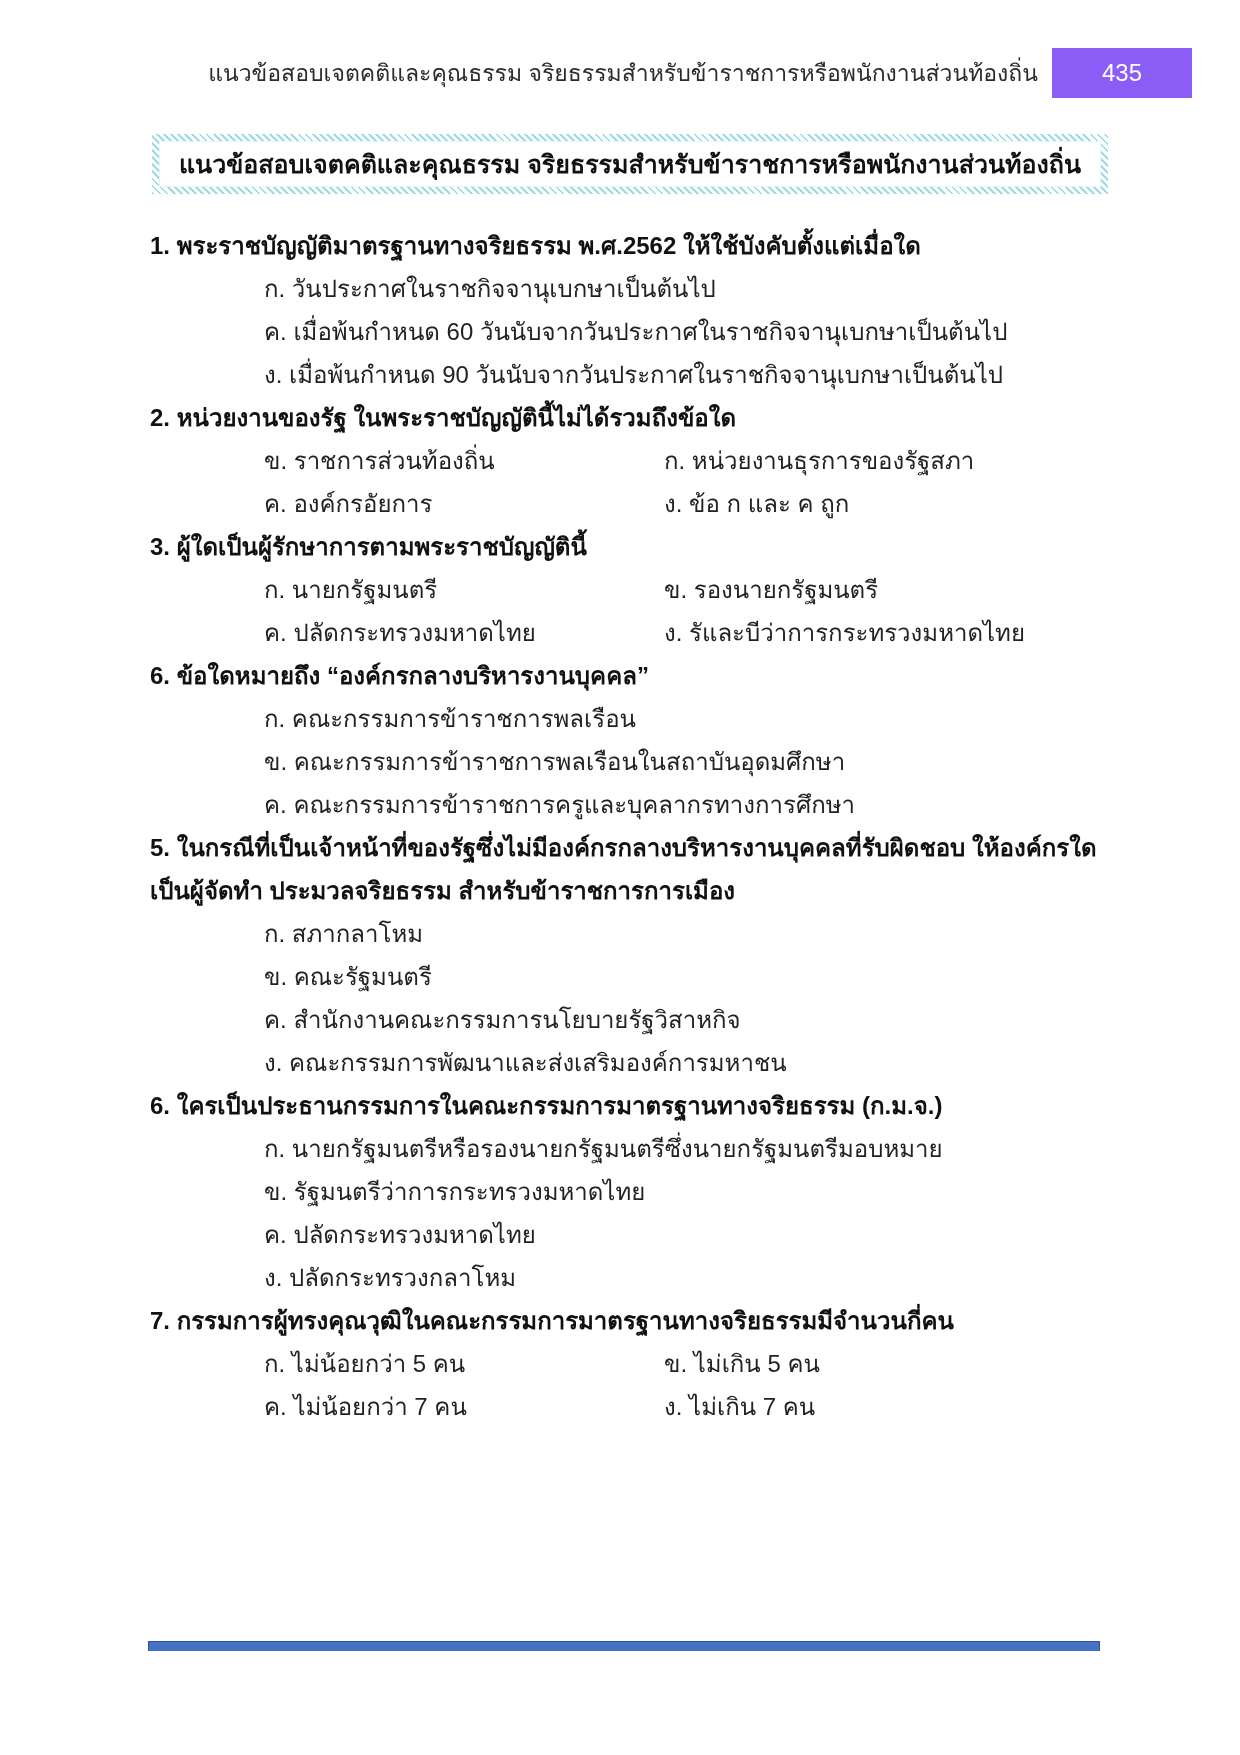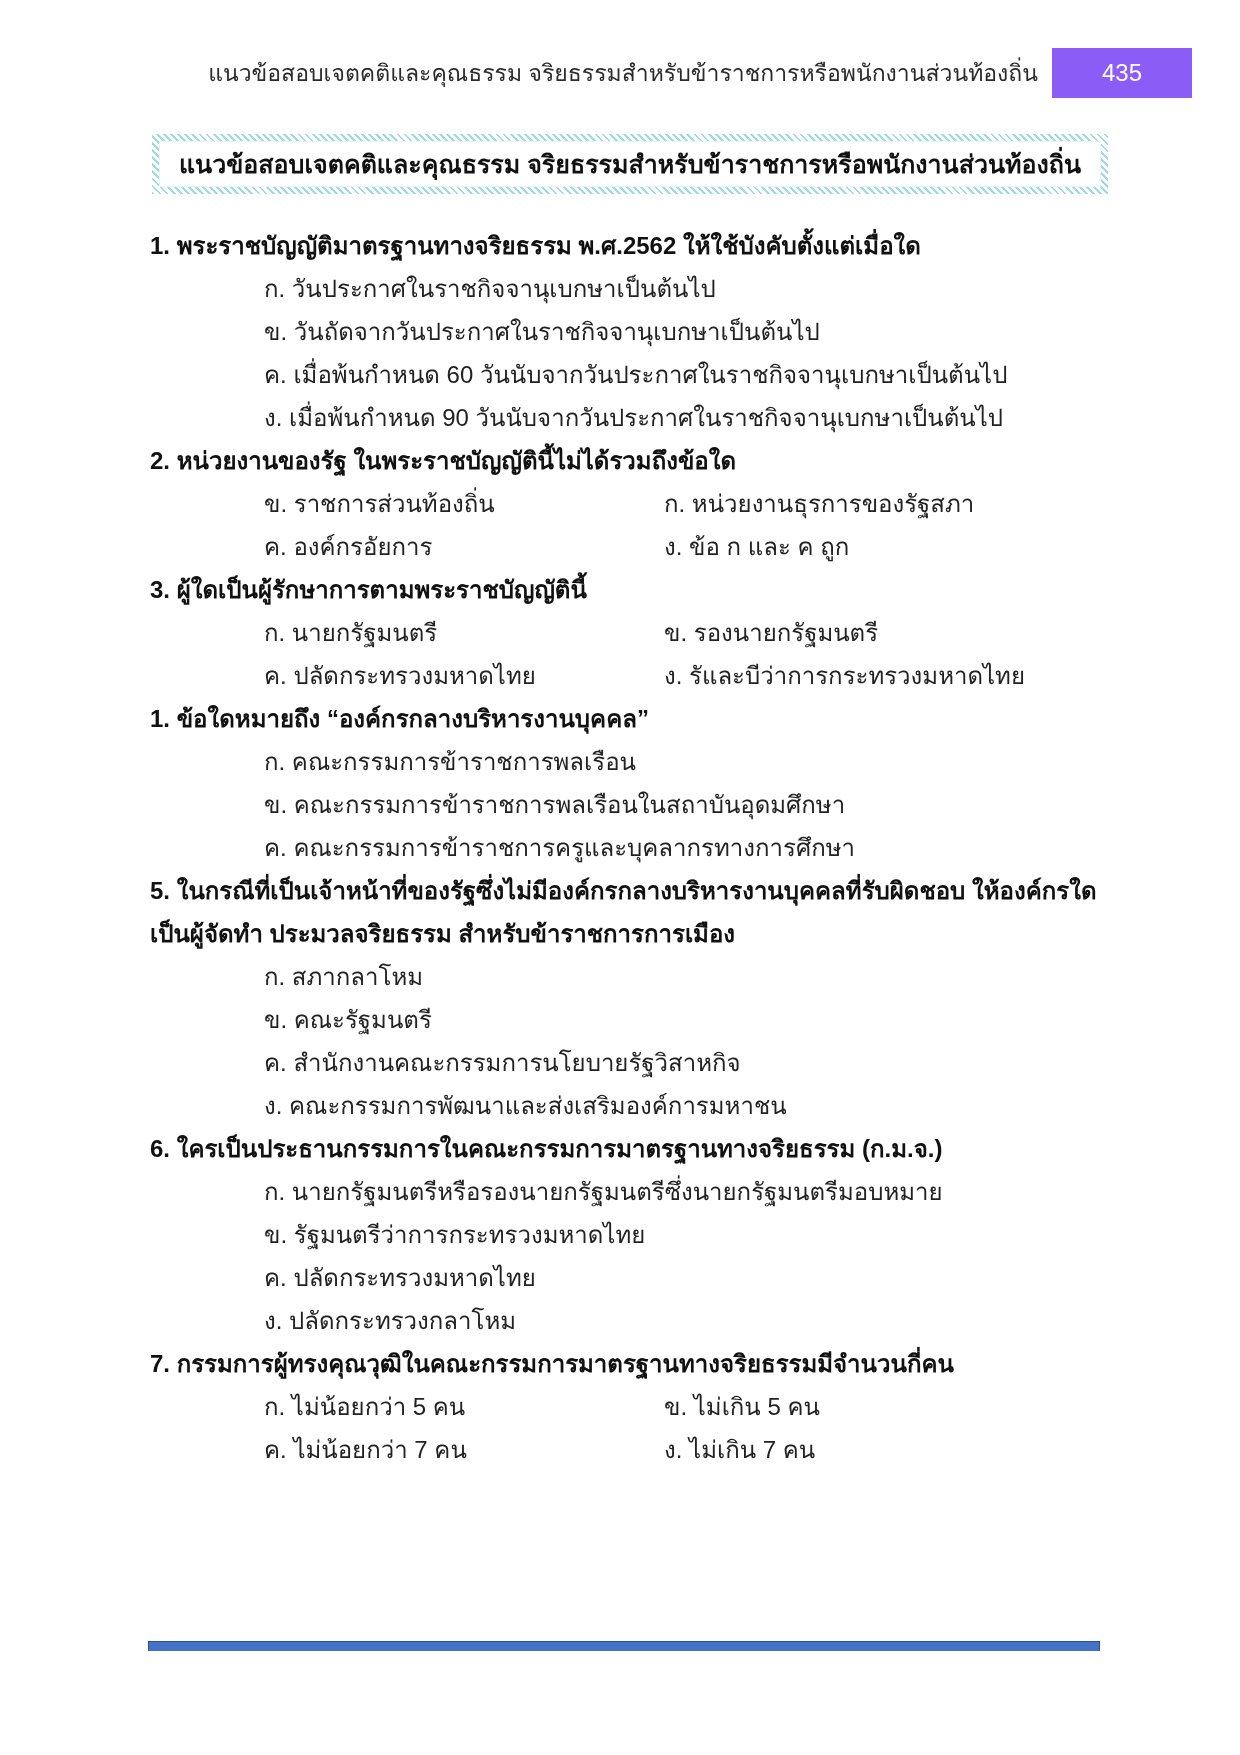--- a/index.html
+++ b/index.html
@@ -178,21 +178,20 @@
     <div class="title-box-inner">
       <div class="title-box-text">แนวข้อสอบเจตคติและคุณธรรม จริยธรรมสำหรับข้าราชการหรือพนักงานส่วนท้องถิ่น</div>
     </div>
   </div>
 
   <div class="questions">
     <div class="question">
       <div class="q-heading">1. พระราชบัญญัติมาตรฐานทางจริยธรรม พ.ศ.2562 ให้ใช้บังคับตั้งแต่เมื่อใด</div>
       <div class="options cols-1">
           <div class="option">ก. วันประกาศในราชกิจจานุเบกษาเป็นต้นไป</div>
-          <div class="option">ข. วันถัดจากวันประกาศในราชกิจจานุเบกษาเป็นต้นไป</div>
           <div class="option">ค. เมื่อพ้นกำหนด 60 วันนับจากวันประกาศในราชกิจจานุเบกษาเป็นต้นไป</div>
           <div class="option">ง. เมื่อพ้นกำหนด 90 วันนับจากวันประกาศในราชกิจจานุเบกษาเป็นต้นไป</div>
         </div>
     </div>
 
     <div class="question">
       <div class="q-heading">2. หน่วยงานของรัฐ ในพระราชบัญญัตินี้ไม่ได้รวมถึงข้อใด</div>
       <div class="options cols-2">
           <div class="option">ข. ราชการส่วนท้องถิ่น</div>
           <div class="option">ก. หน่วยงานธุรการของรัฐสภา</div>
@@ -205,21 +204,21 @@
       <div class="q-heading">3. ผู้ใดเป็นผู้รักษาการตามพระราชบัญญัตินี้</div>
       <div class="options cols-2">
           <div class="option">ก. นายกรัฐมนตรี</div>
           <div class="option">ข. รองนายกรัฐมนตรี</div>
           <div class="option">ค. ปลัดกระทรวงมหาดไทย</div>
           <div class="option">ง. รัและบีว่าการกระทรวงมหาดไทย</div>
         </div>
     </div>
 
     <div class="question">
-      <div class="q-heading">1. ข้อใดหมายถึง “องค์กรกลางบริหารงานบุคคล”</div>
+      <div class="q-heading">6. ข้อใดหมายถึง “องค์กรกลางบริหารงานบุคคล”</div>
       <div class="options cols-1">
           <div class="option">ก. คณะกรรมการข้าราชการพลเรือน</div>
           <div class="option">ข. คณะกรรมการข้าราชการพลเรือนในสถาบันอุดมศึกษา</div>
           <div class="option">ค. คณะกรรมการข้าราชการครูและบุคลากรทางการศึกษา</div>
         </div>
     </div>
 
     <div class="question">
       <div class="q-heading">5. ในกรณีที่เป็นเจ้าหน้าที่ของรัฐซึ่งไม่มีองค์กรกลางบริหารงานบุคคลที่รับผิดชอบ ให้องค์กรใดเป็นผู้จัดทำ ประมวลจริยธรรม สำหรับข้าราชการการเมือง</div>
       <div class="options cols-1">

